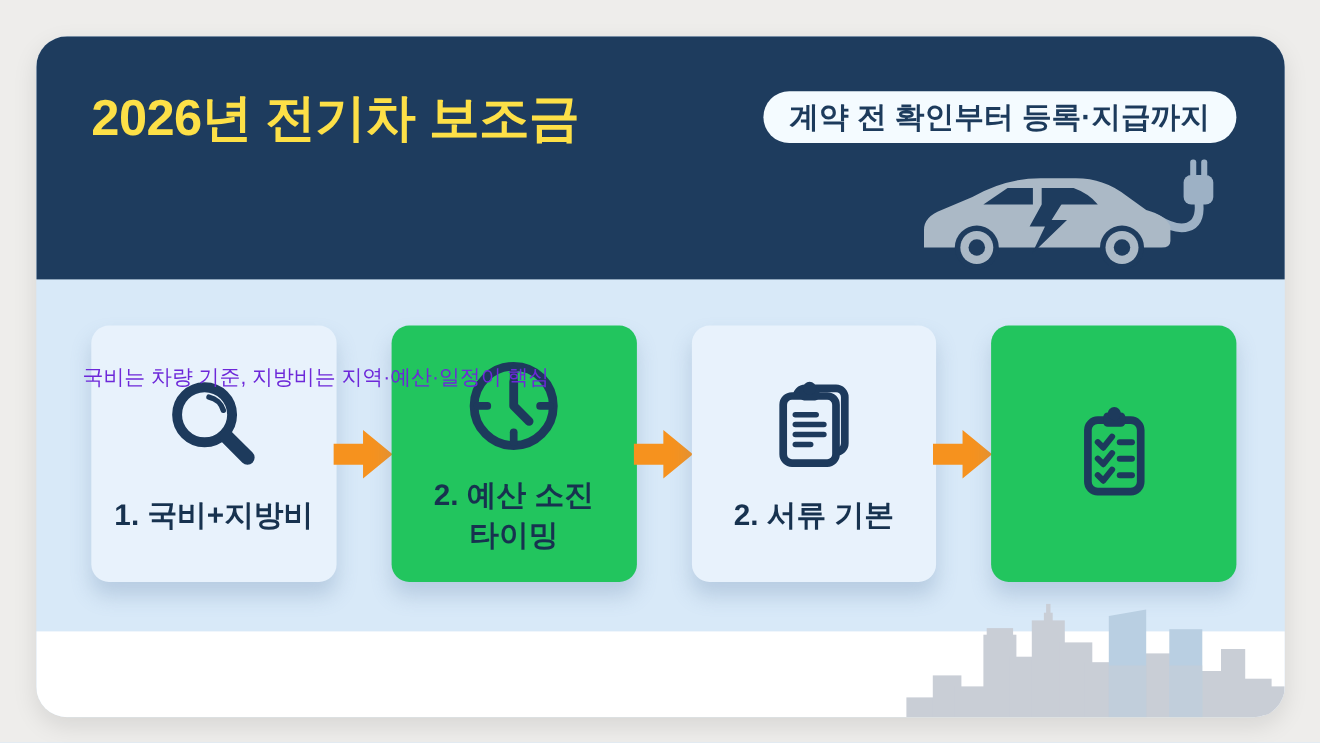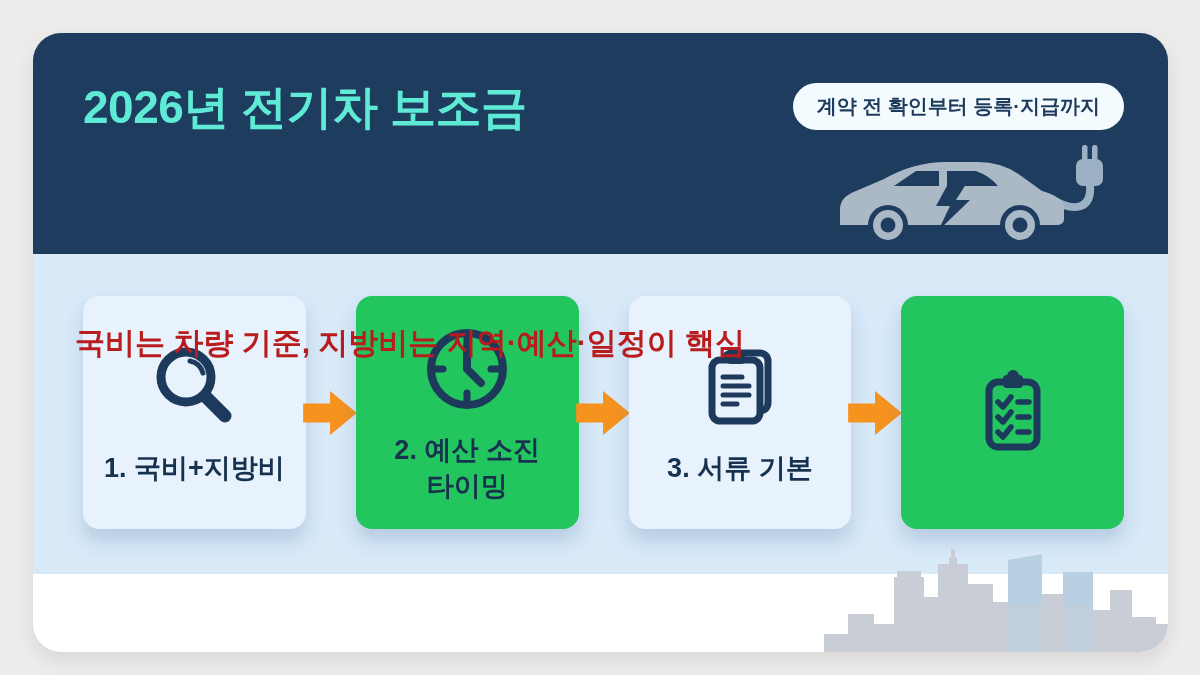--- a/index.html
+++ b/index.html
@@ -14,28 +14,28 @@
     border-radius:28px; overflow:hidden; background:#d8e9f8;
     box-shadow:0 8px 22px rgba(0,0,0,0.10);
   }
   
   .header {
     position:absolute; left:0; top:0; width:100%; height:221px;
     background:#1e3c5e;
   }
   .title {
     position:absolute; left:50px; top:40px;
-    color:#5eead4; font-size:46px; font-weight:800; line-height:1.52;
+    color:#fde047; font-size:46px; font-weight:800; line-height:1.52;
     letter-spacing:-0.5px; white-space:nowrap;
   }
   .badge {
     position:absolute; right:44px; top:50px; height:47px;
     background:#f4fbff; color:#1d3b5c;
     border-radius:26px; padding:0 24px;
-    font-size:20px; font-weight:800; line-height:47px; white-space:nowrap;
+    font-size:27px; font-weight:800; line-height:47px; white-space:nowrap;
   }
   .car { position:absolute; right:50px; top:106px; width:292px; height:114px; }
   
   .steps {
     position:absolute; left:50px; right:44px; top:263px; height:233px;
     display:flex; align-items:center; justify-content:space-between;
   }
   .step-card {
     width:224px; height:233px; border-radius:16px;
     display:flex; flex-direction:column; align-items:center; justify-content:center;
@@ -50,21 +50,21 @@
     line-height:1.3; white-space:nowrap;
   }
   .flow-arrow { width:56px; height:48px; flex:0 0 auto; margin:0 -3px; }
   
   .footer {
     position:absolute; left:0; bottom:0; width:100%; height:78px;
     background:#ffffff;
   }
   .footer-note {
     position:absolute; left:42px; top:50%; transform:translateY(-50%);
-    color:#b91c1c; font-size:30px; font-weight:700; white-space:nowrap;
+    color:#6d28d9; font-size:19px; font-weight:400; white-space:nowrap;
     z-index:2;
   }
   .skyline { position:absolute; right:0; bottom:0; width:350px; height:125px; z-index:1; }
 </style>
 </head>
 <body>
 
 <div class="poster">
 
   <div class="header">
@@ -147,21 +147,21 @@
           <rect x="20" y="21" width="48" height="61" rx="8" fill="#e8f2fc" stroke-width="7"></rect>
           <rect x="35" y="13" width="18" height="12" rx="4" fill="#1d3a5c" stroke="none"></rect>
           <circle cx="44" cy="14" r="6" fill="#1d3a5c" stroke="none"></circle>
           <line x1="31" y1="38" x2="50" y2="38" stroke-width="5"></line>
           <line x1="31" y1="47" x2="57" y2="47" stroke-width="5"></line>
           <line x1="31" y1="56" x2="57" y2="56" stroke-width="5"></line>
           <line x1="31" y1="65" x2="45" y2="65" stroke-width="5"></line>
         </g>
       </svg>
       <div class="step-label">
-        <div>3. 서류 기본</div>
+        <div>2. 서류 기본</div>
       </div>
     </div>
 
     <svg class="flow-arrow" viewBox="0 0 58 50" aria-hidden="true">
       <polygon fill="#f6921e" points="0,15 28,15 28,2 56,25 28,48 28,35 0,35"></polygon>
     </svg>
 
     <div class="step-card white">
       <svg class="step-icon" viewBox="0 0 96 96" aria-hidden="true">
         <g stroke="#1d3a5c" fill="none" stroke-linecap="round" stroke-linejoin="round">

